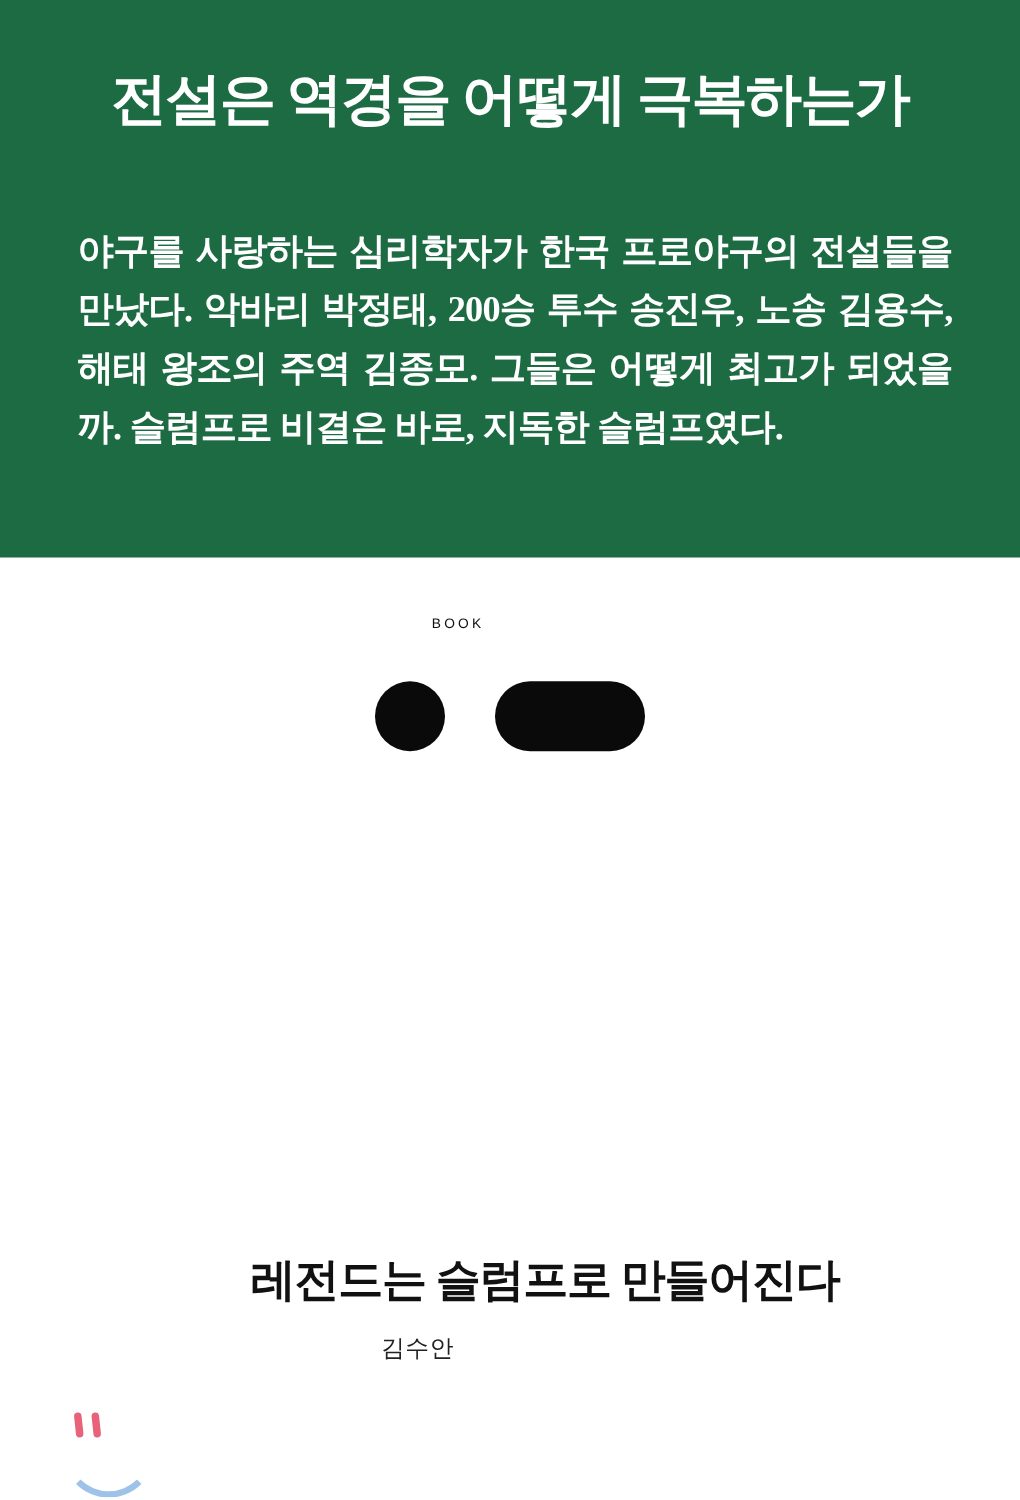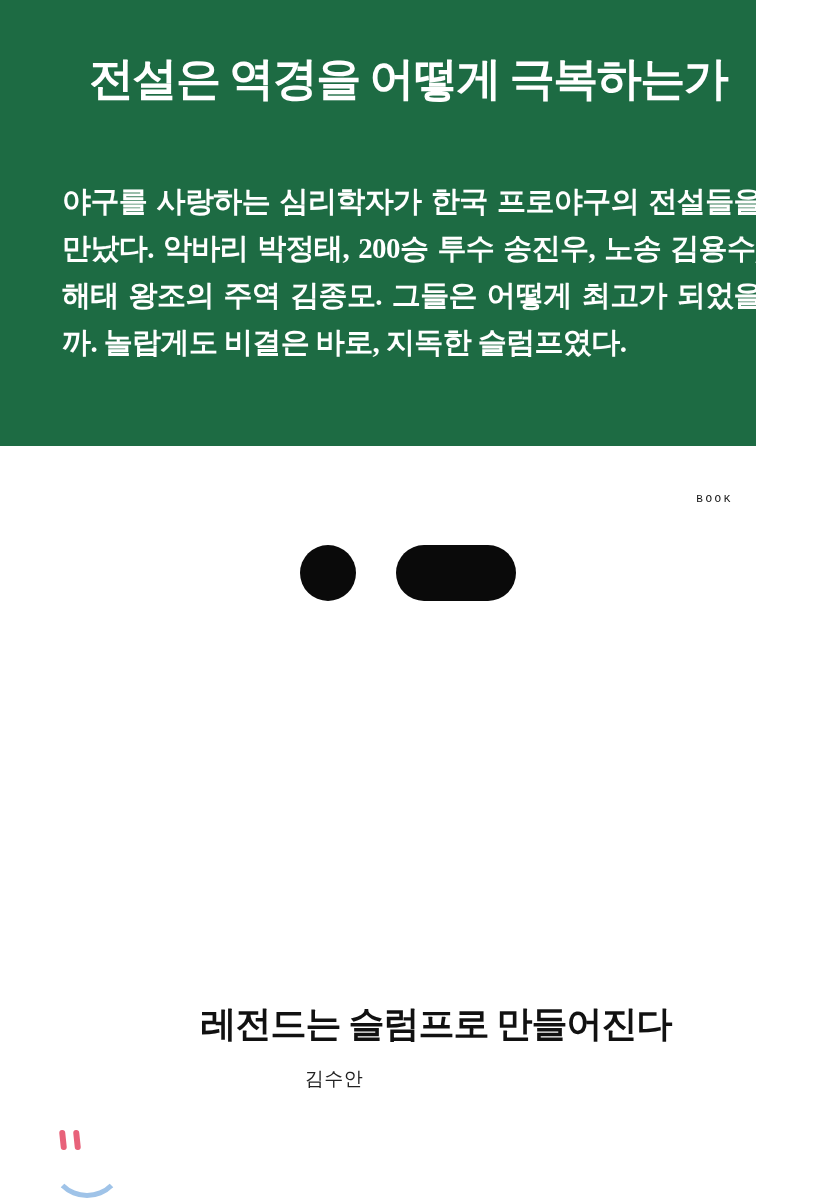--- a/index.html
+++ b/index.html
@@ -13,21 +13,21 @@
     position: relative;
     overflow: hidden;
     font-family: "Liberation Serif", serif;
   }
 
   
   .cover-top {
     position: absolute;
     left: 0;
     top: 0;
-    width: 756px;
+    width: 816px;
     height: 446px;
     background: #1d6b43;
     box-sizing: border-box;
   }
 
   .cover-title {
     position: absolute;
     left: 0;
     top: 52px;
     width: 816px;
@@ -55,23 +55,23 @@
     text-align: justify;
     text-justify: inter-character;
   }
 
   
   .imprint {
     position: absolute;
     left: 0;
     top: 490px;
     width: 733px;
-    text-align: right;
+    text-align: center;
     color: #111111;
-    font-family: Liberation Mono, monospace;
+    font-family: Liberation Sans, sans-serif;
     font-size: 11px;
     letter-spacing: 2.6px;
     line-height: 1.75;
   }
   .imprint span { display: block; }
 
   .logo-marks {
     position: absolute;
     left: 0;
     top: 545px;
@@ -154,21 +154,21 @@
     border-left-color: transparent;
     border-right-color: transparent;
     border-radius: 0 0 40px 40px;
   }
 </style>
 </head>
 <body>
 
 <div class="cover-top">
   <div class="cover-title">전설은 역경을 어떻게 극복하는가</div>
-  <div class="cover-blurb">야구를 사랑하는 심리학자가 한국 프로야구의 전설들을 만났다. 악바리 박정태, 200승 투수 송진우, 노송 김용수, 해태 왕조의 주역 김종모. 그들은 어떻게 최고가 되었을까. 놀랍게도 비결은 바로, 지독한 슬럼프였다.</div>
+  <div class="cover-blurb">야구를 사랑하는 심리학자가 한국 프로야구의 전설들을 만났다. 악바리 박정태, 200승 투수 송진우, 노송 김용수, 해태 왕조의 주역 김종모. 그들은 어떻게 최고가 되었을까. 슬럼프로 비결은 바로, 지독한 슬럼프였다.</div>
 </div>
 
 <div class="imprint">
   <span>BOOK</span>
 </div>
 
 <div class="logo-marks">
   <div class="logo-dot"></div>
   <div class="logo-pill"></div>
 </div>

